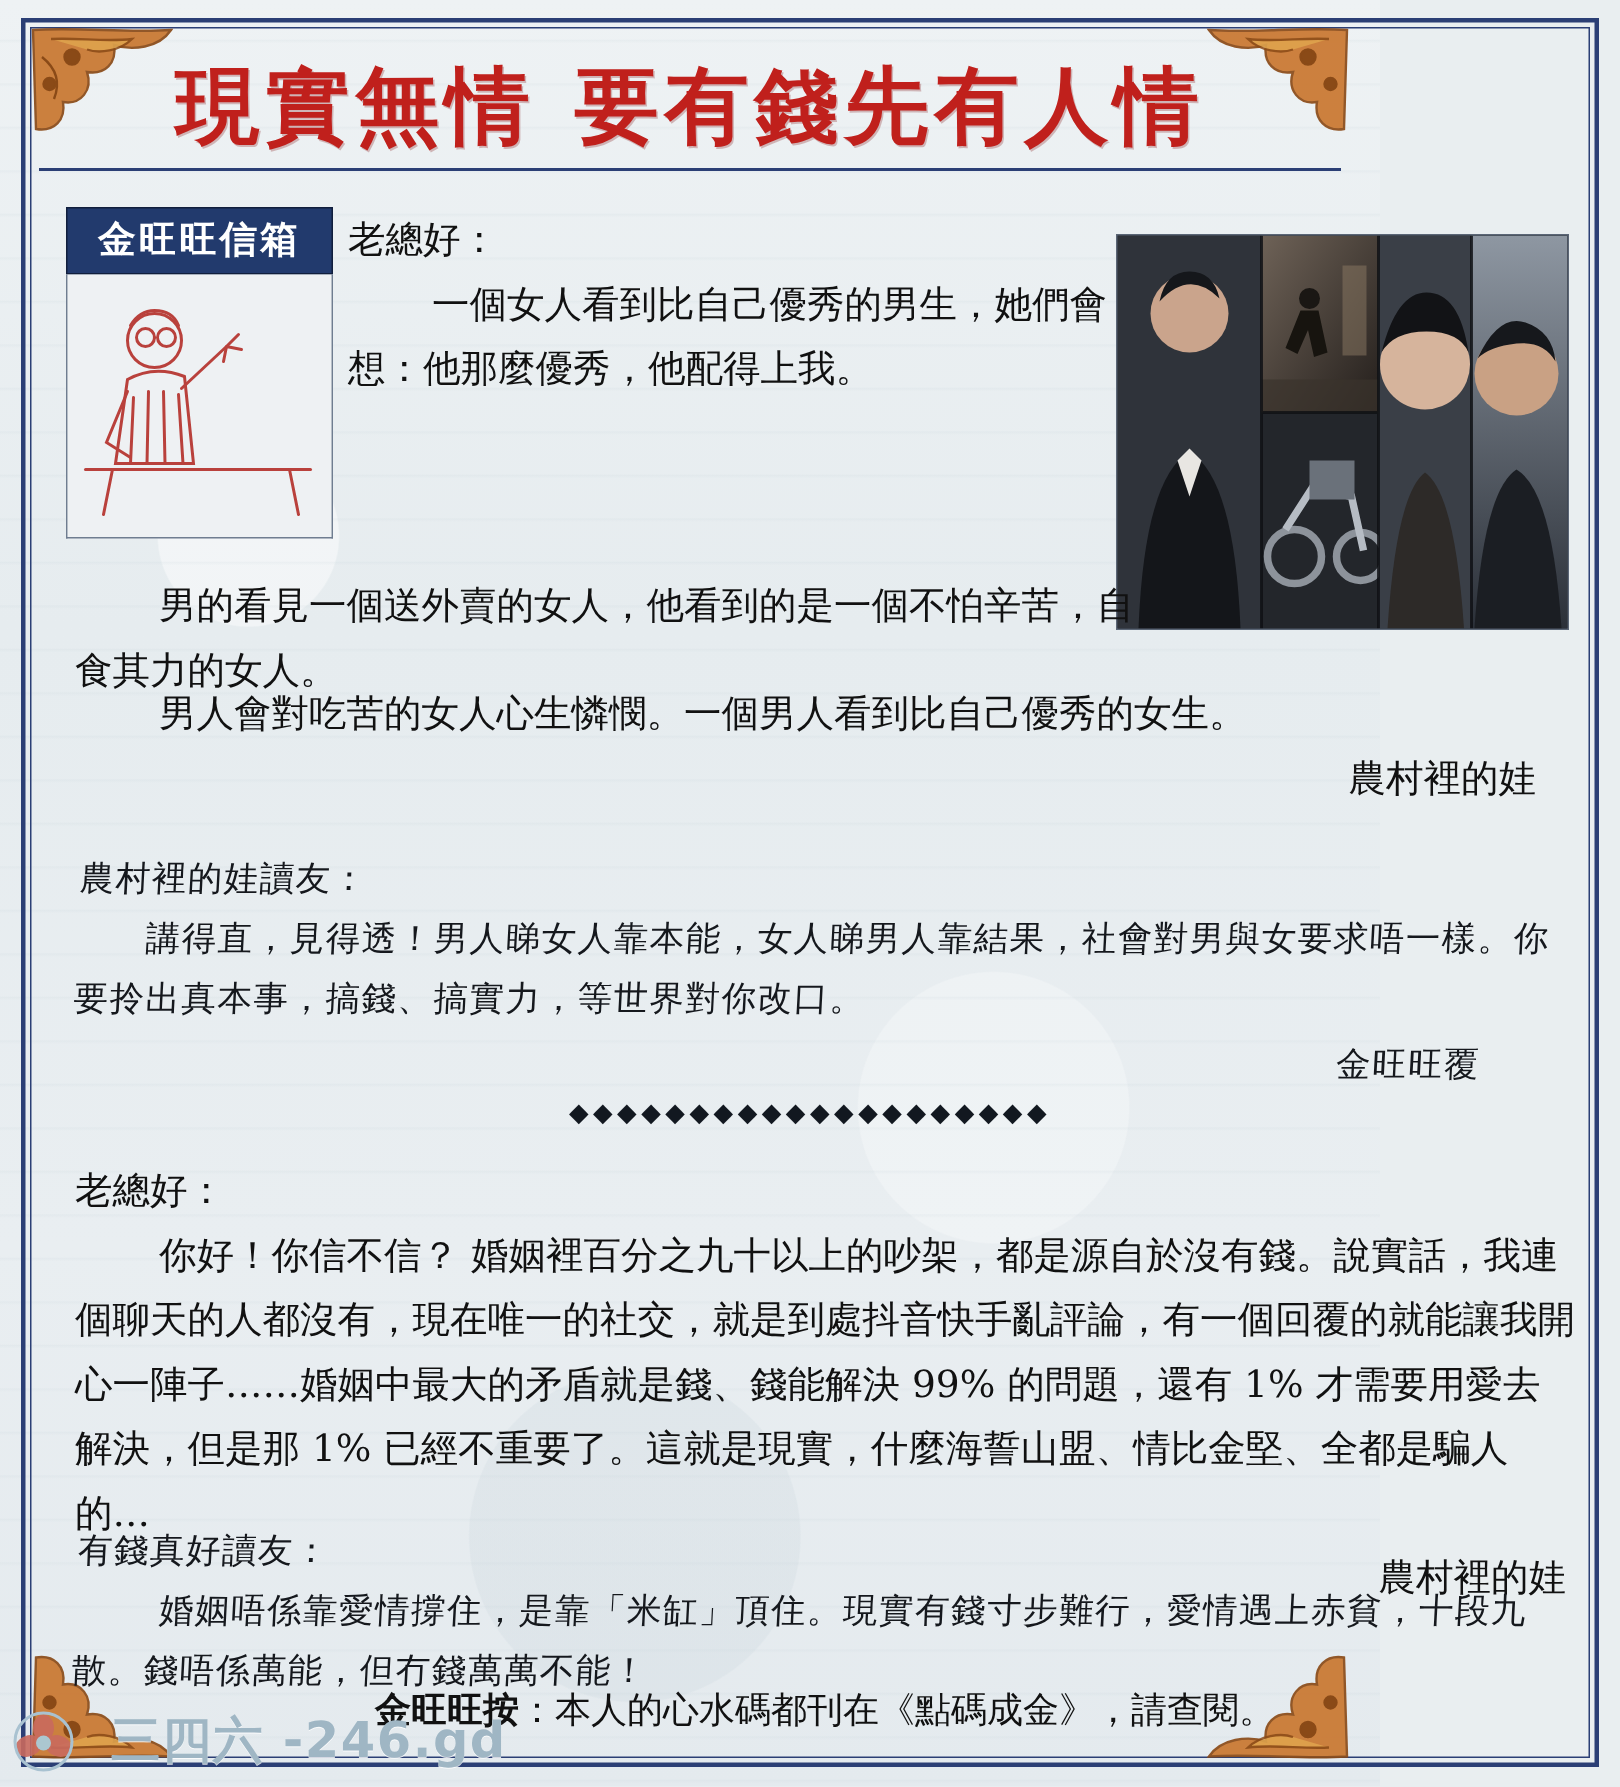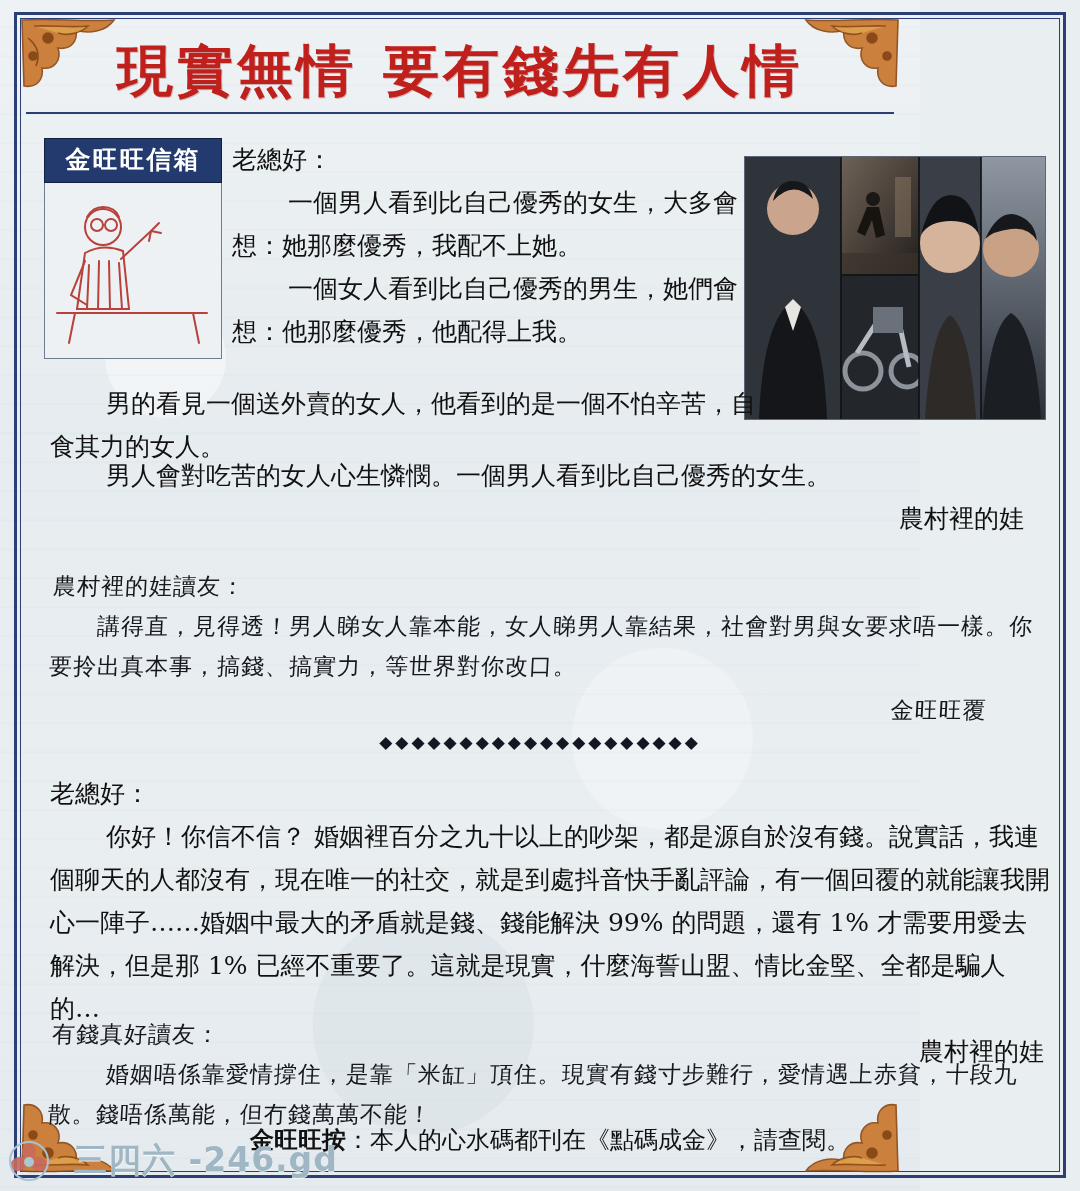--- a/index.html
+++ b/index.html
@@ -426,21 +426,20 @@
           <line x1="96" y1="0" x2="96" y2="262"></line>
           <line x1="174" y1="0" x2="174" y2="262"></line>
           <line x1="236" y1="0" x2="236" y2="262"></line>
           <line x1="96" y1="118" x2="174" y2="118"></line>
         </g>
       </svg>
     </div>
 
     <div class="letter1">
       <div>老總好：</div>
-      <div class="indent">一個男人看到比自己優秀的女生，大多會想：她那麼優秀，我配不上她。</div>
       <div class="indent">一個女人看到比自己優秀的男生，她們會想：他那麼優秀，他配得上我。</div>
     </div>
 
     <div class="letter1-wide">
       <div class="indent">男的看見一個送外賣的女人，他看到的是一個不怕辛苦，自食其力的女人。</div>
     </div>
 
     <div class="letter1-tail">
       <div class="indent">男人會對吃苦的女人心生憐憫。一個男人看到比自己優秀的女生。</div>
       <div class="sign-right">農村裡的娃</div>

